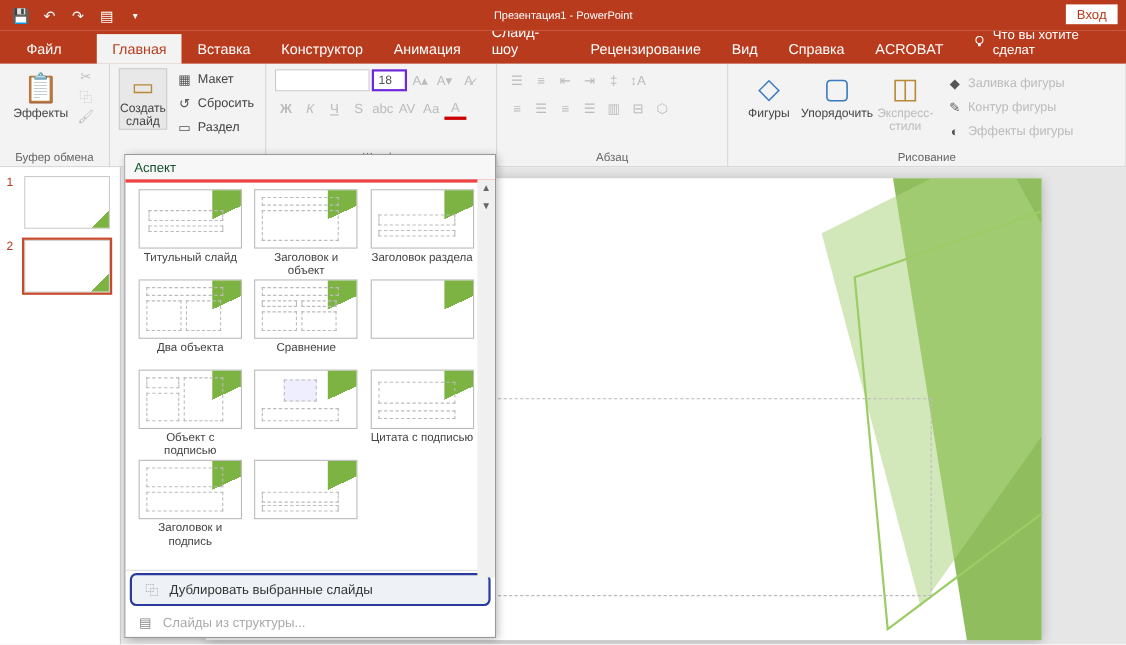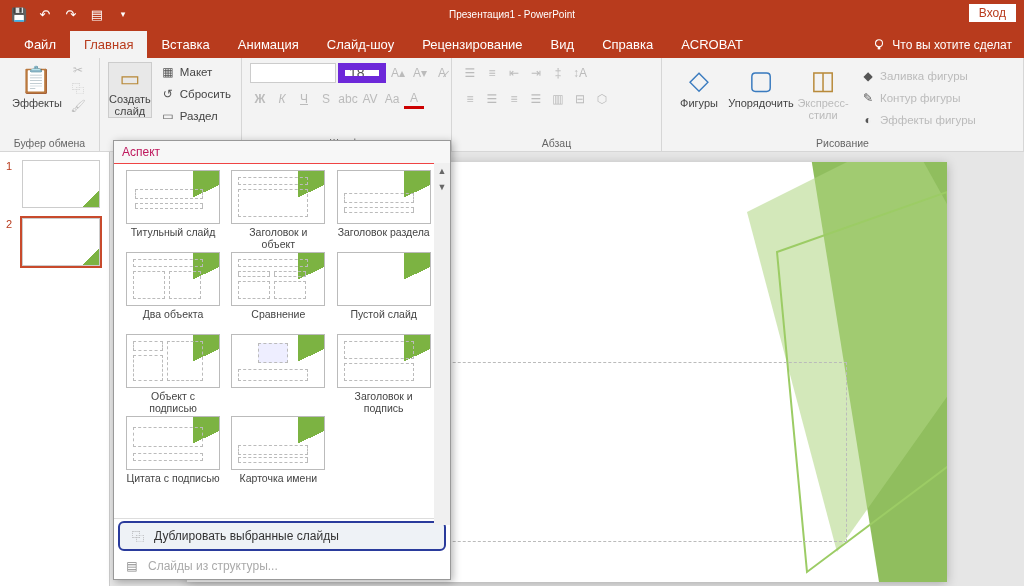--- a/index.html
+++ b/index.html
@@ -8,38 +8,38 @@
 
 .titlebar { height: 28px; background: #b83b1d; display: flex; align-items: center; color: #fff; font-size: 12px; position: relative; }
 .qat { display: flex; align-items: center; gap: 4px; padding-left: 8px; }
 .qat-btn { width: 22px; height: 22px; display: flex; align-items: center; justify-content: center; color: #fff; font-size: 13px; }
 .doc-title { position: absolute; left: 50%; transform: translateX(-50%); font-size: 10px; }
 .signin { position: absolute; right: 8px; top: 4px; background: #fff; color: #b83b1d; padding: 2px 10px; font-size: 12px; }
 
 
 .tabstrip { height: 30px; background: #b83b1d; display: flex; align-items: flex-end; padding-left: 10px; color: #fff; font-size: 13px; }
 .tab { padding: 6px 14px; cursor: pointer; }
-.tab.active { background: #f3f3f3; color: #b83b1d; }
+.tab.active { background: #f3f3f3; color: #b83b1d; margin-left: 18px; }
 .tellme { margin-left: auto; display: flex; align-items: center; gap: 6px; padding: 6px 12px; font-size: 12px; }
 .bulb { width: 14px; height: 14px; }
 
 
 .ribbon { height: 94px; background: #f3f3f3; border-bottom: 1px solid #d6d6d6; display: flex; }
 .group { border-right: 1px solid #d6d6d6; padding: 4px 8px 2px; display: flex; flex-direction: column; justify-content: space-between; }
 .group-label { font-size: 10.5px; color: #666; text-align: center; padding-top: 2px; }
 .group-body { display: flex; align-items: flex-start; gap: 4px; flex: 1; }
 .big-btn { display: flex; flex-direction: column; align-items: center; justify-content: center; width: 58px; font-size: 11px; color: #444; text-align: center; line-height: 1.1; gap: 2px; padding-top: 4px; }
 .big-btn .ic { font-size: 26px; color: #b88a3a; }
 .small-col { display: flex; flex-direction: column; gap: 2px; }
 .small-btn { height: 20px; display: flex; align-items: center; gap: 4px; font-size: 11.5px; color: #444; padding: 0 4px; }
 .mini-ic { width: 16px; height: 16px; display: inline-flex; align-items: center; justify-content: center; font-size: 12px; color: #555; }
 .disabled { color: #bbb; }
 .font-row { display: flex; align-items: center; gap: 2px; height: 22px; }
 .font-combo { width: 86px; height: 20px; border: 1px solid #ccc; background: #fff; font-size: 11px; padding: 0 4px; color: #bbb; }
-.size-combo { width: 48px; height: 20px; border: 7px solid #6d28d9; background: #fff; font-size: 14px; padding: 0 4px; color: #555; }
+.size-combo { width: 32px; height: 20px; border: 2px solid #6d28d9; background: #fff; font-size: 11px; padding: 0 4px; color: #555; }
 .fmt-btn { width: 20px; height: 20px; display: flex; align-items: center; justify-content: center; font-size: 12px; color: #bbb; }
 .group.font .group-body { flex-direction: column; gap: 4px; }
 .group.para .group-body { flex-direction: column; gap: 4px; }
 
 
 .workspace { display: flex; height: calc(586px - 28px - 30px - 94px); background: #e6e6e6; }
 .thumbpanel { width: 110px; background: #fff; border-right: 1px solid #ccc; padding: 8px 6px; display: flex; flex-direction: column; gap: 10px; }
 .thumb-wrap { display: flex; gap: 6px; }
 .thumb-num { font-size: 11px; color: #b83b1d; width: 10px; }
 .thumb { width: 78px; height: 48px; background: #fff; border: 1px solid #ccc; position: relative; overflow: hidden; }
@@ -47,21 +47,21 @@
 .thumb .tri { position: absolute; right: -12px; bottom: -12px; width: 40px; height: 40px; background: linear-gradient(135deg, transparent 50%, #7cb342 50%); }
 .canvas-area { flex: 1; position: relative; display: flex; justify-content: center; align-items: flex-start; padding-top: 10px; }
 .slide { width: 760px; height: 420px; background: #fff; box-shadow: 0 2px 10px rgba(0,0,0,.25); position: relative; overflow: hidden; }
 .slide-tri { position: absolute; right: -60px; top: -30px; width: 260px; height: 500px; }
 .slide-title { position: absolute; left: 40px; top: 100px; width: 620px; height: 70px; font-size: 34px; color: #8bc34a; }
 .slide-body { position: absolute; left: 40px; top: 200px; width: 620px; height: 180px; border: 1px dashed #bbb; }
 .slide-body-label { position: absolute; left: 16px; top: 20px; color: #d8a74a; font-size: 18px; }
 
 
 .gallery { position: absolute; left: 113px; top: 140px; width: 338px; height: 440px; background: #fff; border: 1px solid #999; box-shadow: 2px 2px 8px rgba(0,0,0,.3); z-index: 50; display: flex; flex-direction: column; }
-.gallery-head { padding: 4px 8px; font-size: 12px; color: #be185d; background: #f7f7f7; border-bottom: 1px solid #ef4444; }
+.gallery-head { padding: 4px 8px; font-size: 12px; color: #14532d; background: #f7f7f7; border-bottom: 3px solid #ef4444; }
 .gallery-grid { flex: 1; overflow: hidden; padding: 6px 16px 6px 10px; display: grid; grid-template-columns: repeat(3, 1fr); gap: 2px 6px; align-content: start; position: relative; }
 .gallery-scroll { position: absolute; right: 0; top: 22px; bottom: 54px; width: 16px; background: #f0f0f0; }
 .gallery-scroll .up, .gallery-scroll .dn { height: 16px; display: flex; align-items: center; justify-content: center; font-size: 9px; color: #666; }
 .layout-item { display: flex; flex-direction: column; align-items: center; width: 98px; }
 .layout-thumb { width: 94px; height: 54px; background: #fff; border: 1px solid #bbb; position: relative; overflow: hidden; }
 .layout-thumb .gtri { position: absolute; right: -8px; top: -8px; width: 34px; height: 70px; background: linear-gradient(155deg, #7cb342 40%, transparent 40%); }
 .layout-thumb .ph { position: absolute; border: 1px dashed #bbb; }
 .layout-label { font-size: 10.5px; color: #444; text-align: center; line-height: 1.15; min-height: 26px; padding-top: 2px; width: 94px; }
 .gallery-footer { border-top: 1px solid #ddd; }
 .gallery-cmd { display: flex; align-items: center; gap: 8px; padding: 5px 10px; font-size: 12px; color: #333; }
@@ -83,20 +83,21 @@
   <div class="doc-title">
     <span>Презентация1</span><span> - PowerPoint</span>
   </div>
   <div class="signin">Вход</div>
 </div>
 
 <div class="tabstrip">
   <div class="tab">Файл</div>
   <div class="tab active">Главная</div>
   <div class="tab">Вставка</div>
+  <div class="tab">Конструктор</div>
   <div class="tab">Анимация</div>
   <div class="tab">Слайд-шоу</div>
   <div class="tab">Рецензирование</div>
   <div class="tab">Вид</div>
   <div class="tab">Справка</div>
   <div class="tab">ACROBAT</div>
   <div class="tellme">
     <svg class="bulb" viewBox="0 0 16 16">
         <circle cx="8" cy="6" r="4" fill="none" stroke="#fff" stroke-width="1.2"></circle>
         <rect x="6.5" y="10" width="3" height="3" fill="#fff"></rect>
@@ -305,61 +306,59 @@
           <div class="ph" style="left:42px;top:18px;width:32px;height:6px;"></div>
           <div class="ph" style="left:6px;top:28px;width:32px;height:18px;"></div>
           <div class="ph" style="left:42px;top:28px;width:32px;height:18px;"></div>
         </div>
         <div class="layout-label">Сравнение</div>
       </div>
     <div class="layout-item">
         <div class="layout-thumb">
           <div class="gtri"></div>
         </div>
-        <div class="layout-label">Пустой слайд</div>
       </div>
     <div class="layout-item">
         <div class="layout-thumb">
           <div class="gtri"></div>
           <div class="ph" style="left:6px;top:6px;width:30px;height:10px;"></div>
           <div class="ph" style="left:6px;top:20px;width:30px;height:26px;"></div>
           <div class="ph" style="left:40px;top:6px;width:36px;height:40px;"></div>
         </div>
         <div class="layout-label">Объект с подписью</div>
       </div>
     <div class="layout-item">
         <div class="layout-thumb">
           <div class="gtri"></div>
           <div class="ph" style="left:26px;top:8px;width:30px;height:20px;background:#eef;"></div>
           <div class="ph" style="left:6px;top:34px;width:70px;height:12px;"></div>
         </div>
       </div>
     <div class="layout-item">
         <div class="layout-thumb">
           <div class="gtri"></div>
+          <div class="ph" style="left:6px;top:10px;width:70px;height:20px;"></div>
+          <div class="ph" style="left:6px;top:36px;width:70px;height:8px;"></div>
+        </div>
+        <div class="layout-label">Цитата с подписью</div>
+      </div>
+    <div class="layout-item">
+        <div class="layout-thumb">
+          <div class="gtri"></div>
           <div class="ph" style="left:6px;top:6px;width:70px;height:18px;"></div>
           <div class="ph" style="left:6px;top:28px;width:70px;height:18px;"></div>
         </div>
         <div class="layout-label">Заголовок и подпись</div>
       </div>
     <div class="layout-item">
         <div class="layout-thumb">
           <div class="gtri"></div>
-          <div class="ph" style="left:6px;top:10px;width:70px;height:20px;"></div>
-          <div class="ph" style="left:6px;top:36px;width:70px;height:8px;"></div>
-        </div>
-        <div class="layout-label">Цитата с подписью</div>
-      </div>
-    <div class="layout-item">
-        <div class="layout-thumb">
-          <div class="gtri"></div>
           <div class="ph" style="left:6px;top:28px;width:70px;height:10px;"></div>
           <div class="ph" style="left:6px;top:40px;width:70px;height:6px;"></div>
         </div>
-        <div class="layout-label">Карточка имени</div>
       </div>
   </div>
   <div class="gallery-scroll">
     <div class="up">▲</div>
     <div style="flex:1"></div>
     <div class="dn">▼</div>
   </div>
   <div class="gallery-footer">
     <div class="gallery-cmd hl">
       <span class="cmd-ic">⿻</span>

